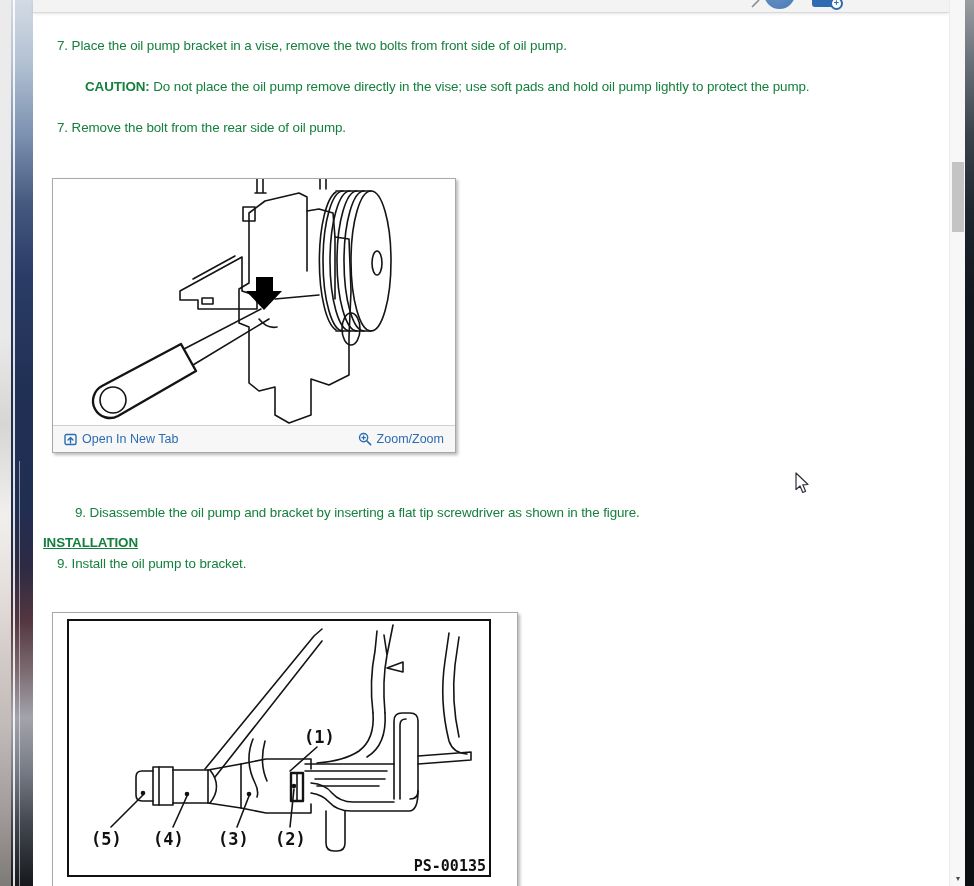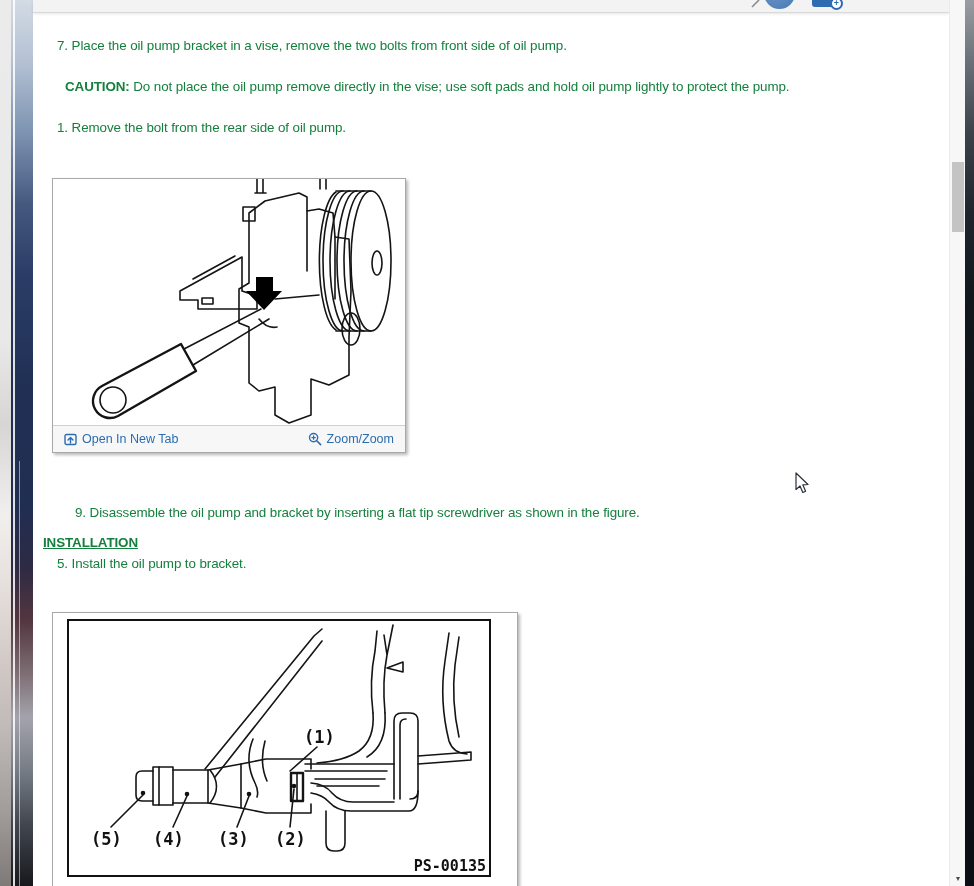--- a/index.html
+++ b/index.html
@@ -56,32 +56,32 @@
   }
 
   
   .content { position:absolute; left:0; top:14px; right:16px; bottom:0; }
   .step {
     position:absolute; left:24px; font-size:13.4px; color:#15803d;
     letter-spacing:-0.1px; white-space:nowrap;
   }
   .p7   { top:24px; }
   .caution { top:65px; left:32px; }
-  .caution b { font-weight:bold; }
+  .caution b { font-weight:bold;margin-left:20px; }
   .p8   { top:106px; }
   .p9   { top:491px;margin-left:18px; }
   .inst { top:521px; left:10px; font-weight:bold;text-decoration:underline; }
   .i1   { top:542px; }
 
   
   .figure-box {
     position:absolute; background:#fff; border:1px solid #a8a8a8;
     box-shadow:2px 2px 3px rgba(0,0,0,.28);
   }
-  .fig1 { left:19px; top:164px; width:354px; height:275px; }
+  .fig1 { left:19px; top:164px; width:404px; height:275px; }
   .fig1-img { height:246px; position:relative; overflow:hidden; background:#fff; }
   .fig1-footer {
     height:27px; background:#f7f7f8; border-top:1px solid #cfcfcf;
     display:flex; justify-content:space-between; align-items:center;
     padding:0 11px; font-size:12.5px;
   }
   .fig-link {
     color:#2c6cb0; display:flex; align-items:center; gap:5px;
     cursor:pointer; text-decoration:none; white-space:nowrap;
   }
@@ -126,21 +126,21 @@
   </div>
 
   <div class="content">
 
     <div class="step p7">7. Place the oil pump bracket in a vise, remove the two bolts from front side of oil pump.</div>
 
     <div class="step caution">
       <b>CAUTION:</b><span> Do not place the oil pump remove directly in the vise; use soft pads and hold oil pump lightly to protect the pump.</span>
     </div>
 
-    <div class="step p8">1. Remove the bolt from the rear side of oil pump.</div>
+    <div class="step p8">7. Remove the bolt from the rear side of oil pump.</div>
 
     <div class="figure-box fig1">
       <div class="fig1-img">
         <svg width="352" height="246" viewBox="0 0 352 246">
 
           <g>
             <ellipse class="figline" cx="318" cy="82" rx="20" ry="70"></ellipse>
             <path class="figline" d="M311,12 A20,70 0 0 0 311,152"></path>
             <path class="figline" d="M304,12 A20,70 0 0 0 304,152"></path>
             <path class="figline" d="M297,12 A20,70 0 0 0 297,152"></path>
@@ -186,21 +186,21 @@
             <path d="M8.7,8.7 L12.6,12.6" stroke="#2c6cb0" stroke-width="1.6" stroke-linecap="round"></path>
             <path d="M5.6,3.9 V7.3 M3.9,5.6 H7.3" stroke="#2c6cb0" stroke-width="1.2" stroke-linecap="round"></path>
           </svg>
           <span>Zoom/Zoom</span>
         </a>
       </div>
     </div>
 
     <div class="step p9">9. Disassemble the oil pump and bracket by inserting a flat tip screwdriver as shown in the figure.</div>
     <div class="step inst">INSTALLATION</div>
-    <div class="step i1">5. Install the oil pump to bracket.</div>
+    <div class="step i1">9. Install the oil pump to bracket.</div>
 
     <div class="figure-box fig2">
       <div class="fig2-inner">
         <svg width="420" height="254" viewBox="0 0 420 254">
 
           <g>
             <path class="figline" d="M84,150 L73,150 Q67,150 67,156 L67,174 Q67,180 73,180 L84,180"></path>
             <rect class="figline" x="84" y="146" width="20" height="38"></rect>
             <path class="figline" d="M90,146 V184"></path>
             <path class="figline" d="M104,149 L139,149 M104,182 L139,182 M139,149 V182"></path>

